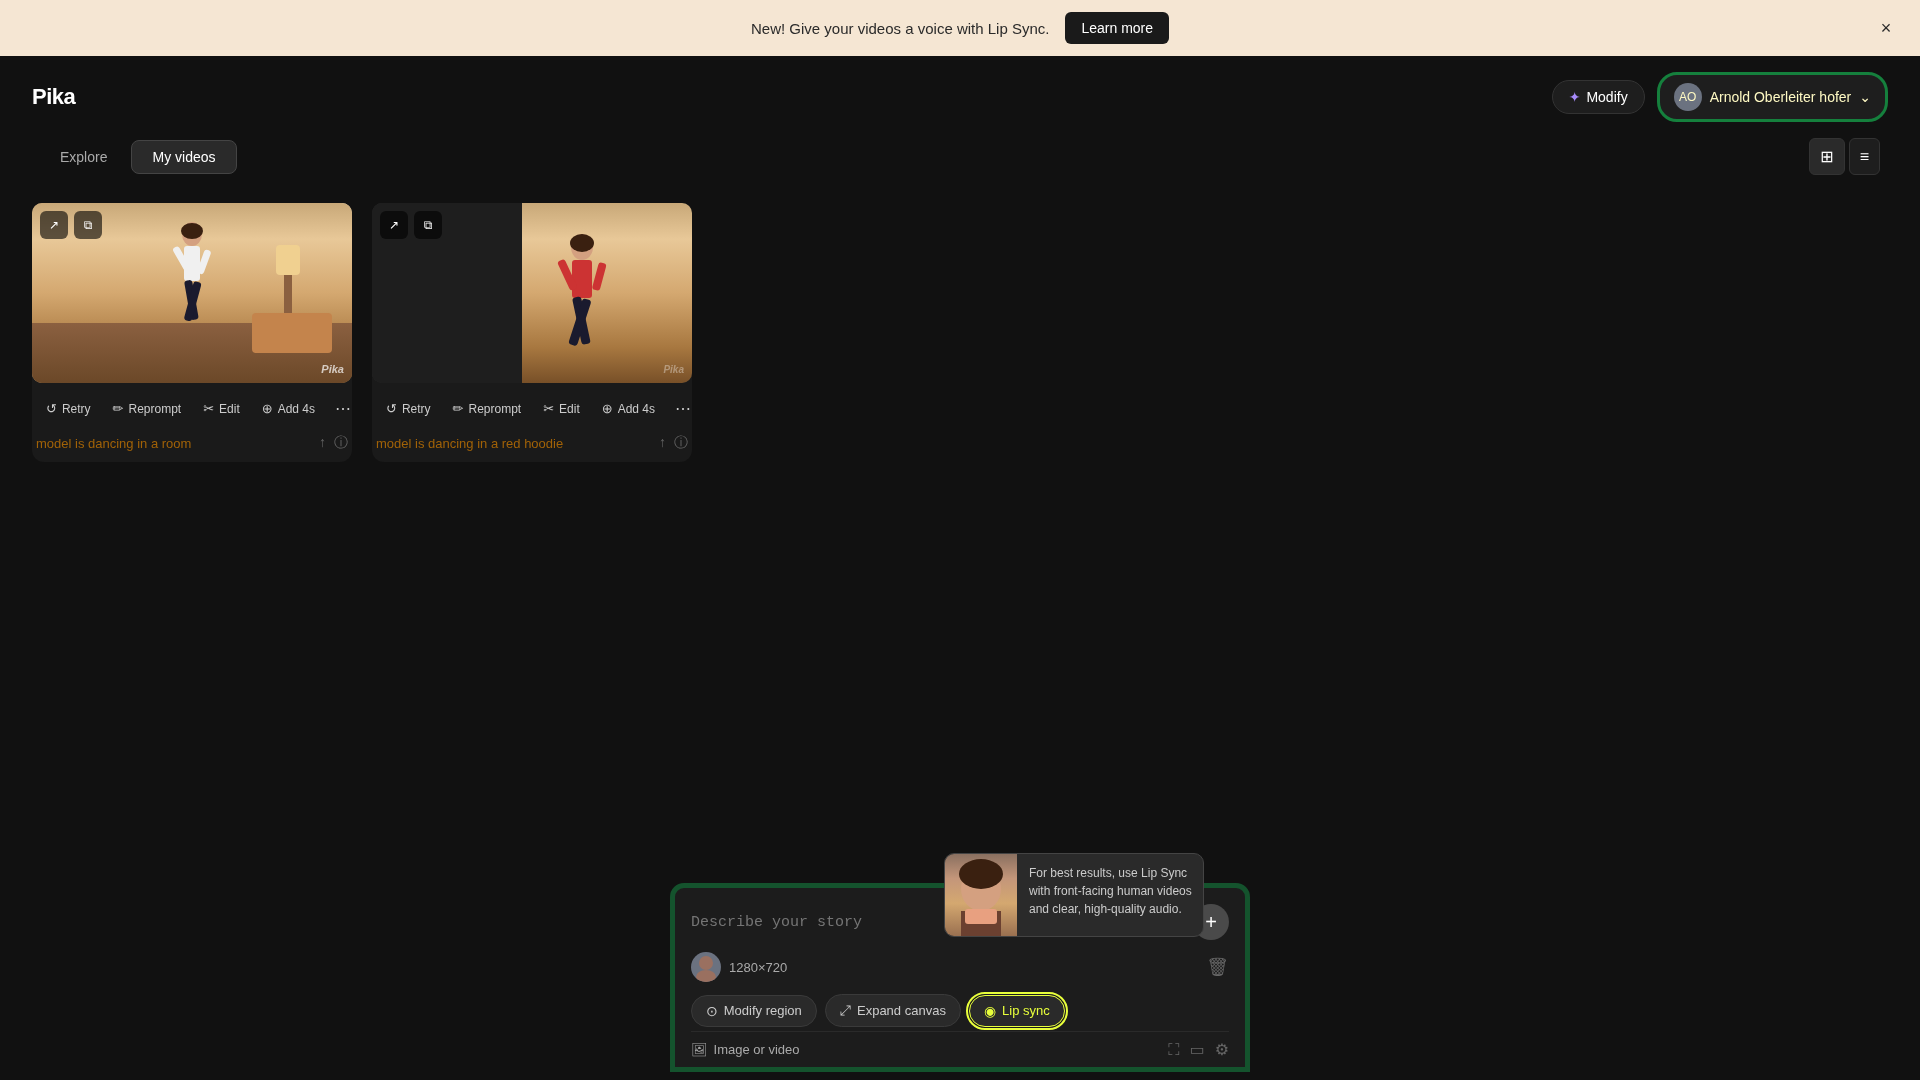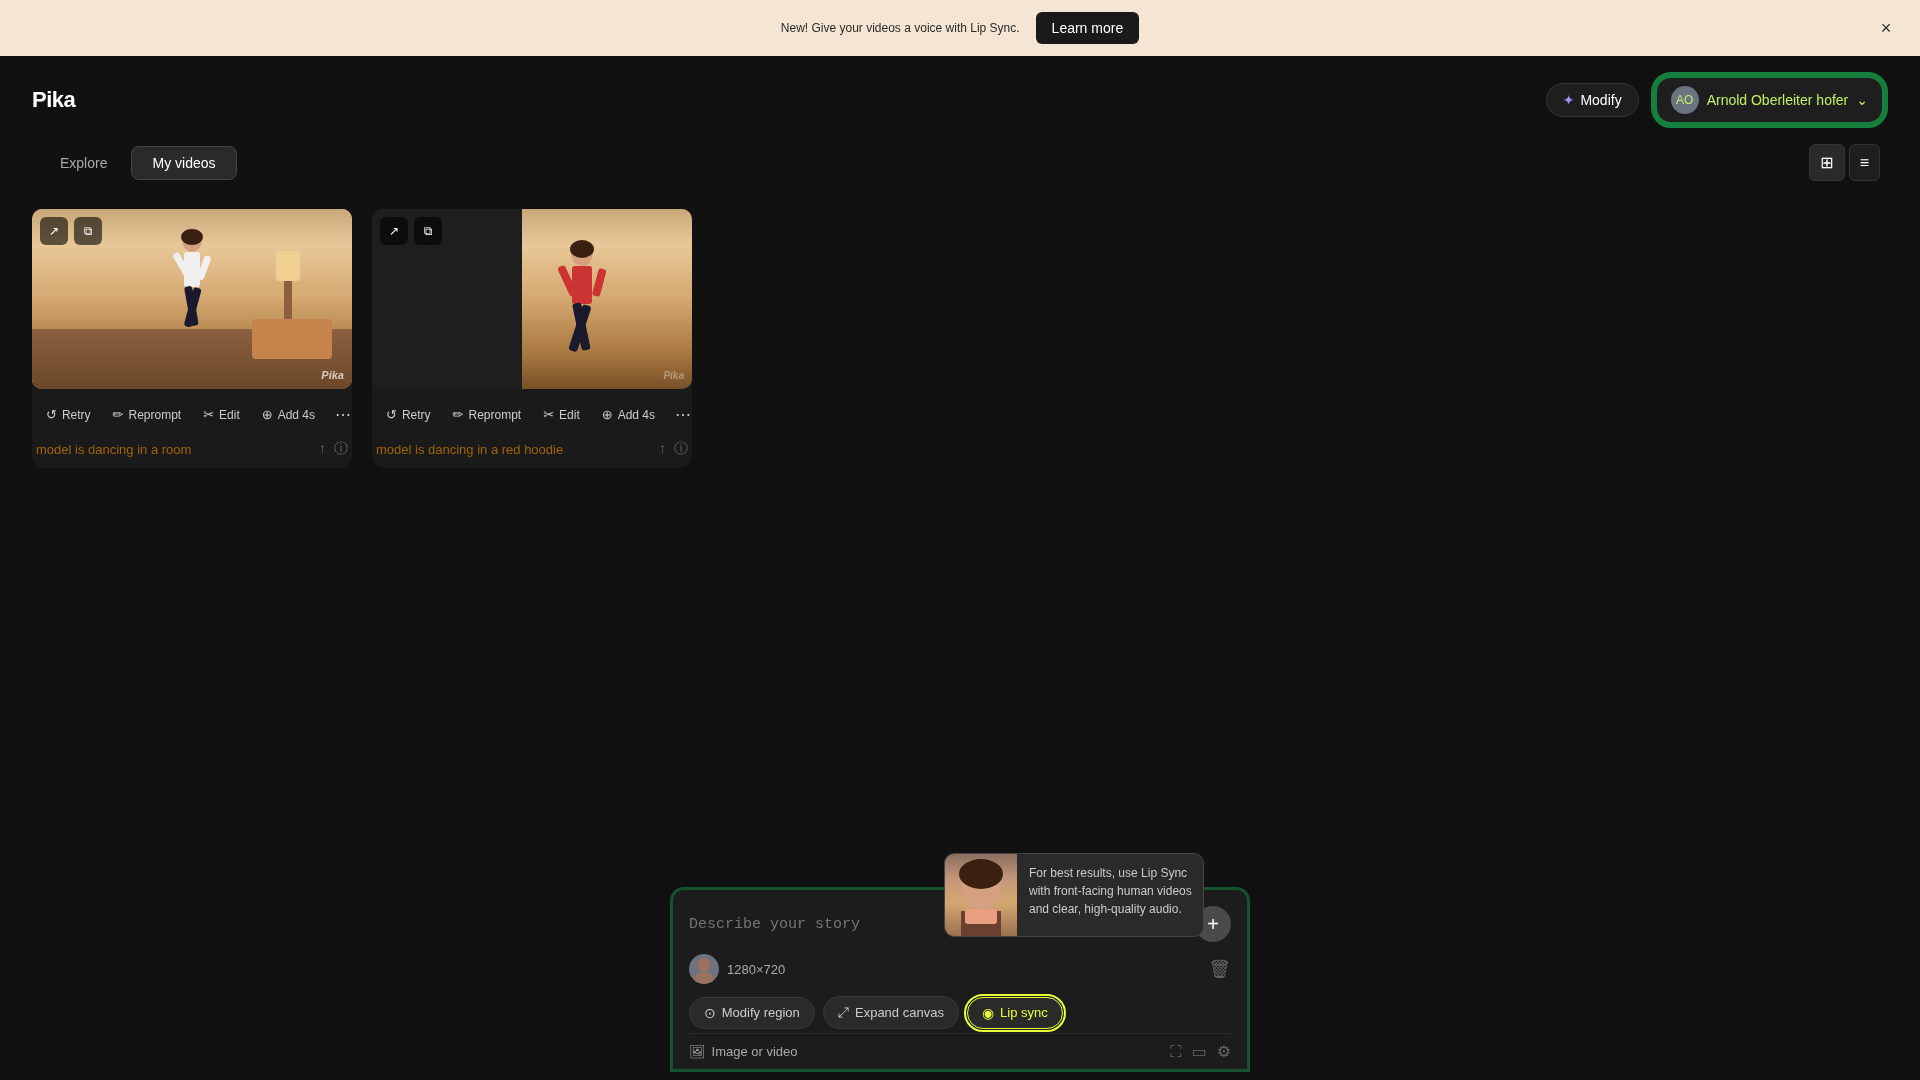--- a/index.html
+++ b/index.html
@@ -19,21 +19,21 @@
       color: #1a1a1a;
       display: flex;
       align-items: center;
       justify-content: center;
       gap: 16px;
       padding: 12px 20px;
       position: relative;
       height: 56px;
     }
     .banner-text {
-      font-size: 12px;
+      font-size: 15px;
       color: #2a2a2a;
     }
     .banner-btn {
       background: #1a1a1a;
       color: #fff;
       border: none;
       border-radius: 6px;
       padding: 8px 16px;
       font-size: 14px;
       cursor: pointer;
@@ -89,22 +89,22 @@
     }
     .upgrade-btn .star-icon {
       color: #a78bfa;
       font-size: 14px;
     }
     .user-btn {
       display: flex;
       align-items: center;
       gap: 8px;
       background: #1e1e1e;
-      border: 6px solid #15803d;
-      color: #bef264;
+      border: 3px solid #15803d;
+      color: #fef9c3;
       border-radius: 20px;
       padding: 8px 14px;
       font-size: 14px;
       cursor: pointer;
     }
     .user-avatar {
       width: 28px;
       height: 28px;
       border-radius: 50%;
       background: #6b7280;
@@ -610,21 +610,21 @@
       <svg width="72" height="82" viewBox="0 0 72 82" style="display:block;">
         <ellipse cx="36" cy="35" rx="20" ry="22" fill="#D4A080"></ellipse>
         <ellipse cx="36" cy="20" rx="22" ry="15" fill="#3a2010"></ellipse>
         <rect x="16" y="57" width="40" height="25" fill="#6B4030"></rect>
         <rect x="20" y="55" width="32" height="15" rx="3" fill="#E8A080"></rect>
       </svg>
     </div>
     <div class="tooltip-text">For best results, use Lip Sync with front-facing human videos and clear, high-quality audio.</div>
   </div>
 
-  <div style="background:#1c1c1c;border:3px solid #14532d;border-radius:14px 14px 0 0;padding:16px 16px 8px;">
+  <div style="background:#1c1c1c;border:5px solid #14532d;border-radius:14px 14px 0 0;padding:16px 16px 8px;">
 
     <div class="prompt-input-row">
       <input class="prompt-input" type="text" placeholder="Describe your story" style="">
       <button class="prompt-add-btn">
         <span>+</span>
       </button>
     </div>
 
     <div class="prompt-meta-row">
       <div class="prompt-avatar-size">

